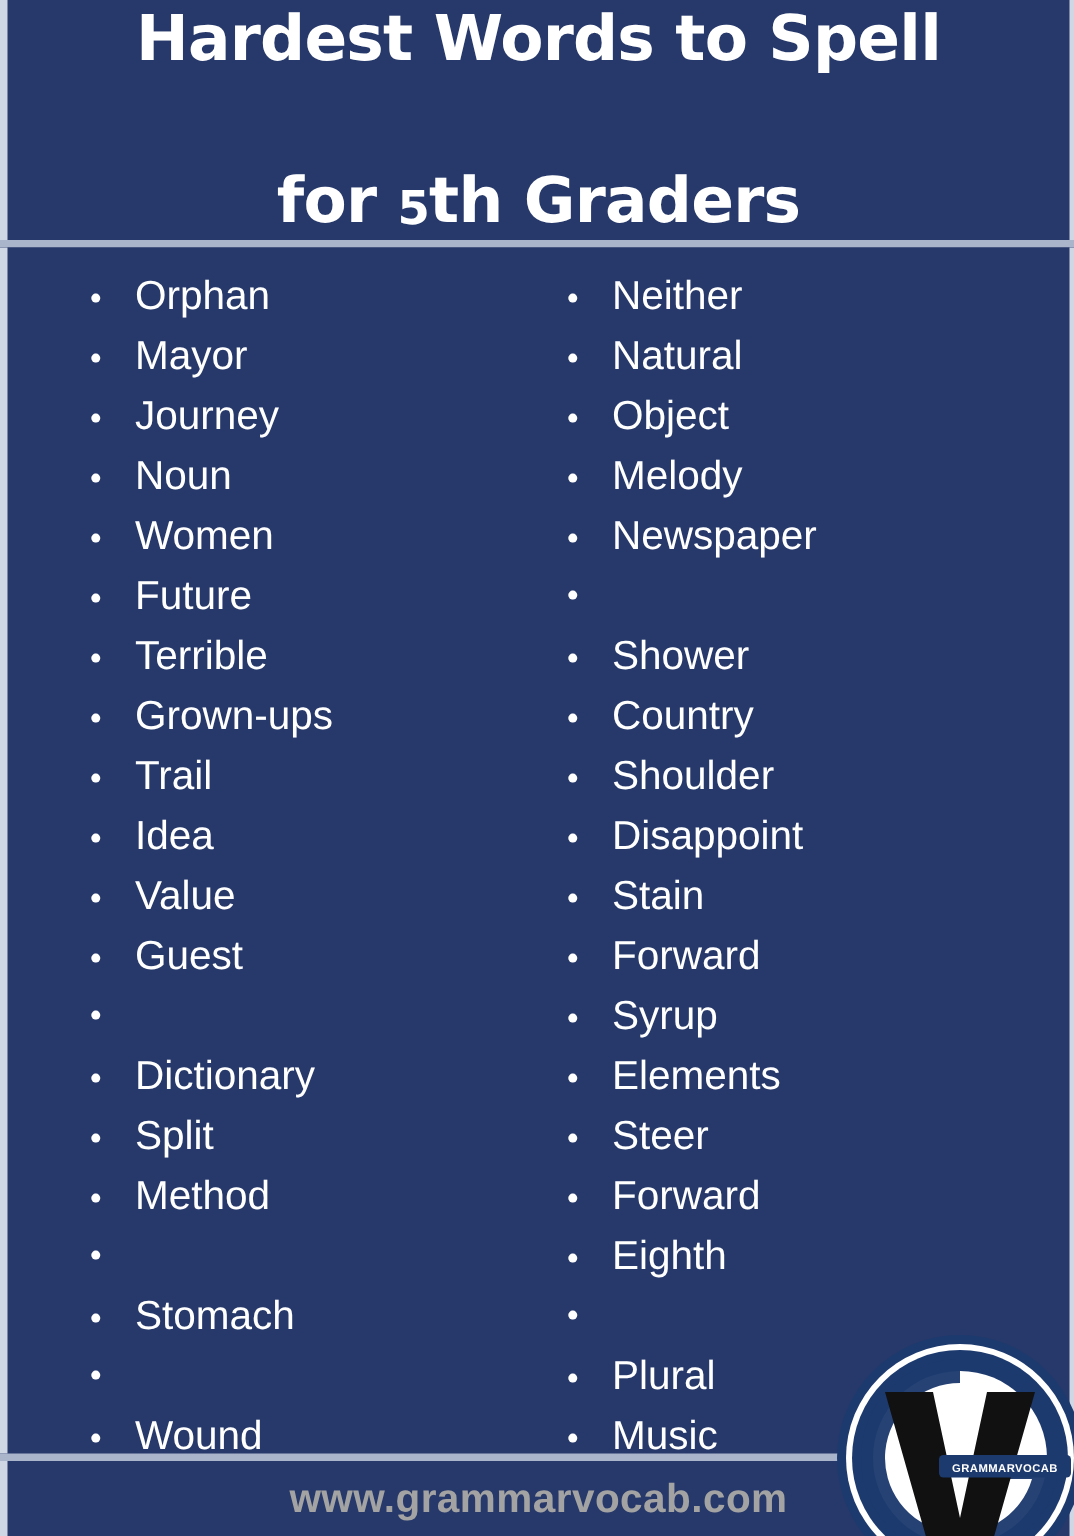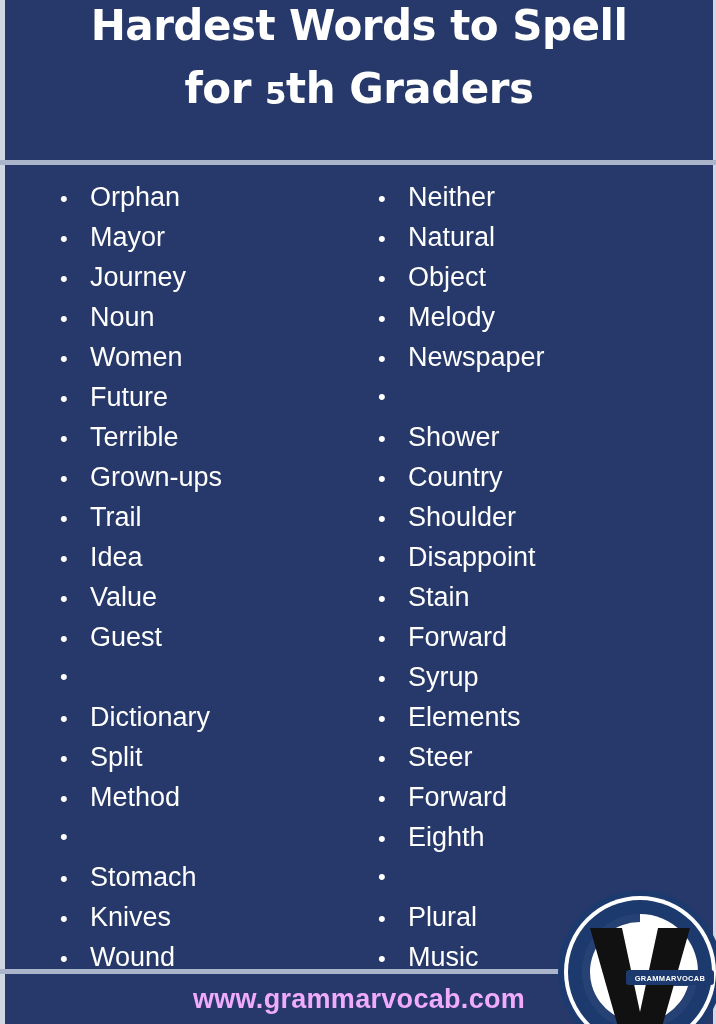--- a/index.html
+++ b/index.html
@@ -30,21 +30,21 @@
     top: 0;
     width: 716px;
     height: 160px;
     background: #27396a;
     border-left: 5px solid #cfd6e4;
     border-right: 3px solid #cfd6e4;
     box-sizing: border-box;
     display: flex;
     flex-direction: column;
     align-items: center;
-    justify-content: flex-start;
+    justify-content: space-between;
     gap: 10px;
   }
   .title-line {
     color: #ffffff;
     font-family: "DejaVu Sans", sans-serif;
     font-weight: bold;
     font-size: 42px;
     line-height: 1.25;
     letter-spacing: -0.5px;
     text-align: center;
@@ -130,21 +130,21 @@
     height: 50px;
     background: #27396a;
     border-left: 5px solid #cfd6e4;
     border-right: 3px solid #cfd6e4;
     box-sizing: border-box;
     display: flex;
     align-items: center;
     justify-content: center;
   }
   .footer-text {
-    color: #f0abfc;
+    color: #a3a3a3;
     font-family: "Liberation Sans", sans-serif;
     font-weight: bold;
     font-size: 27px;
     letter-spacing: 0.3px;
   }
 
   
   .logo {
     position: absolute;
     left: 556px;
@@ -242,21 +242,20 @@
           </li>
           <li>
             <span class="bullet">•</span>
           </li>
           <li>
             <span class="bullet">•</span>
             <span class="word">Stomach</span>
           </li>
           <li>
             <span class="bullet">•</span>
-            <span class="word">Knives</span>
           </li>
           <li>
             <span class="bullet">•</span>
             <span class="word">Wound</span>
           </li>
         </ul>
     </div>
 
     <div class="column right">
       <ul class="word-list" id="right-list">

